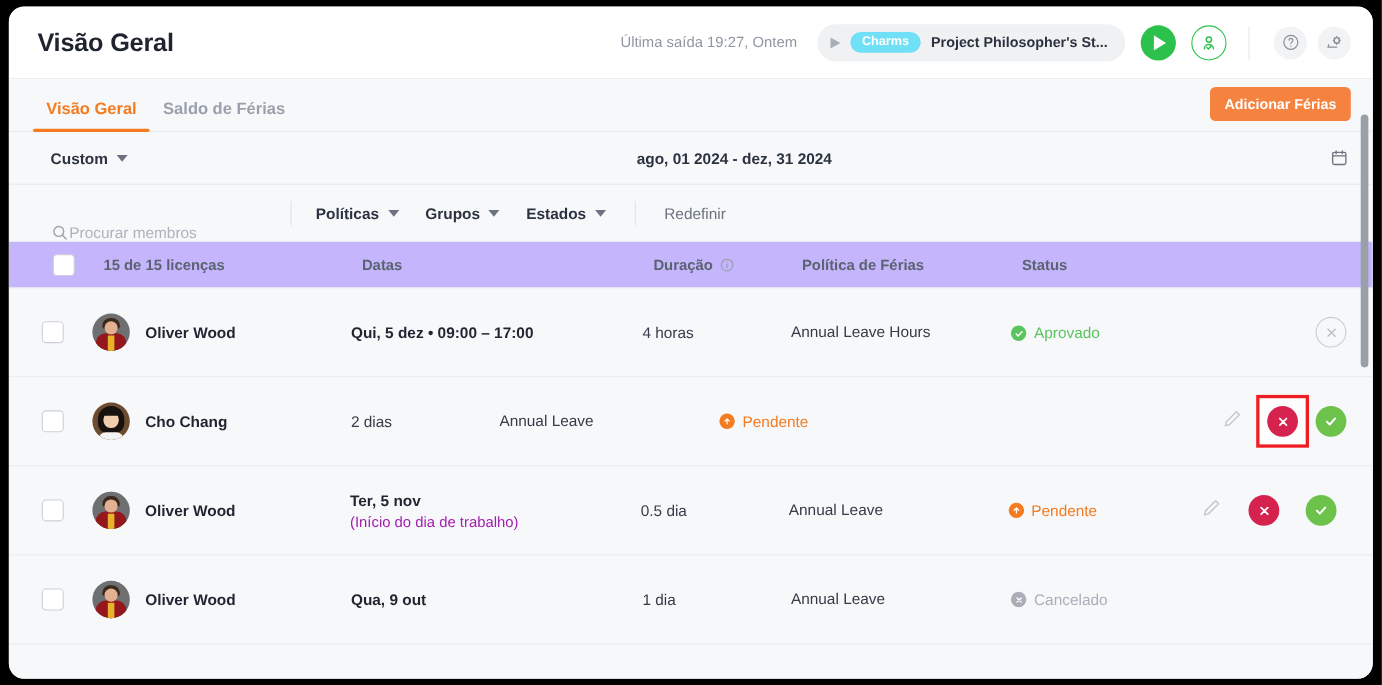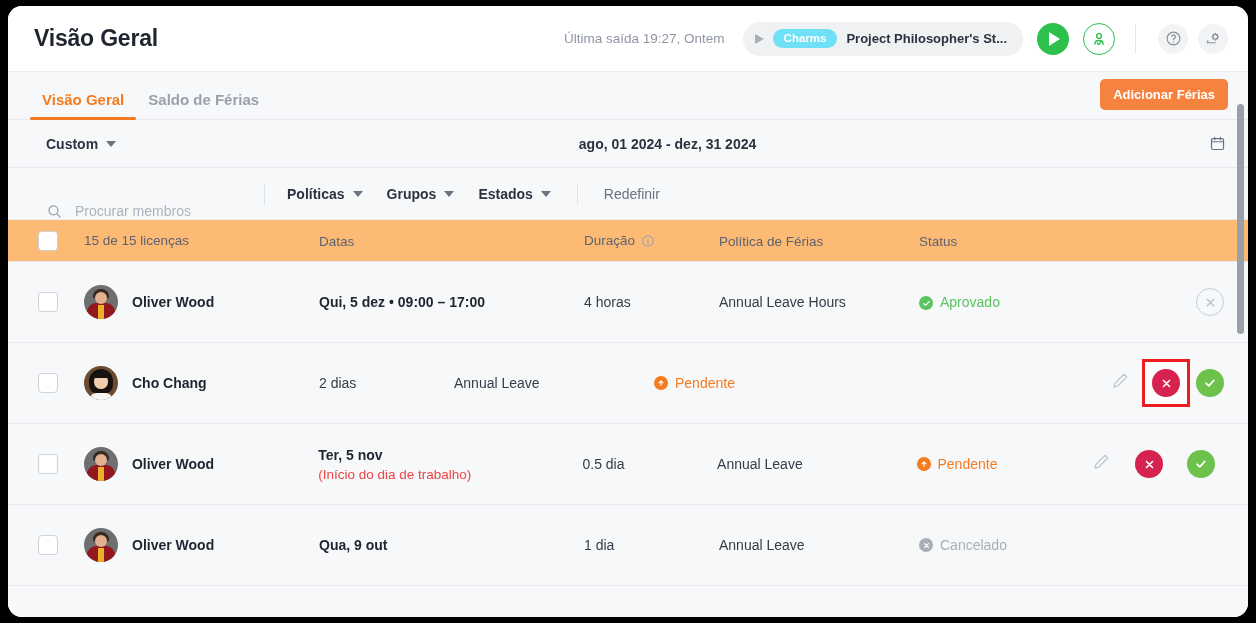--- a/index.html
+++ b/index.html
@@ -199,36 +199,37 @@
   .cal-icon { margin-left: 12px; display:flex; align-items:center; }
 
   .filterrow {
     height: 52px;
     min-height: 52px;
     display: flex;
     align-items: center;
     padding: 0 22px 0 38px;
     border-bottom: 1px solid #e7e9ec;
   }
-  .search-wrap { display: flex; align-items: center; gap: 12px; width: 210px; margin-top: 35px; }
+  .search-wrap { display: flex; align-items: center; gap: 0; width: 210px; margin-top: 35px; }
   .search-ph { font-size: 14px; color: #adb3bd; }
   .sep { width: 1px; height: 22px; background: #dfe2e7; margin: 0 22px 0 8px; }
   .fil { display: flex; align-items: center; gap: 8px; margin-right: 24px; }
   .fil span { font-size: 14px; color: #2b3240; font-weight: bold; }
   .reset { font-size: 14px; color: #6b7280; margin-left: 4px; }
 
   
   .thead {
     height: 42px;
     min-height: 42px;
     display: flex;
     align-items: center;
-    background: #fdba74;
+    background: #c4b5fd;
     border-bottom: 1px solid #e7e9ec;
-    padding: 0 0 0 30px;
+    padding: 0 0 0 40px;
+    font-weight: bold;
   }
   .th {
     font-size: 13.5px;
     color: #5c6370;
   }
   .cbx {
     width: 20px; height: 20px;
     border: 1.3px solid #ccd1d8;
     border-radius: 4px;
     background: #fff;
@@ -254,21 +255,21 @@
   .avatar {
     width: 34px; height: 34px;
     border-radius: 50%;
     flex-shrink: 0;
     overflow: hidden;
     position: relative;
   }
   .uname { font-size: 14px; font-weight: bold; color: #1f2430; }
   .cell  { font-size: 14px; color: #353b47; }
   .cell.b { font-weight: bold; color: #1f2430; }
-  .cell.sub { font-weight: normal; color: #ef4444; font-size: 13.5px; margin-top: 4px; }
+  .cell.sub { font-weight: normal; color: #a21caf; font-size: 13.5px; margin-top: 4px; }
 
   .status { display: flex; align-items: center; gap: 7px; font-size: 14px; }
   .status .dot { width: 14px; height: 14px; border-radius: 50%; flex-shrink: 0; display:flex; align-items:center; justify-content:center;}
   .st-appr { color: #5cc45f; align-items: flex-end; }
   .st-pend { color: #f47b20; }
   .st-canc { color: #a9aeb8; }
 
   .act-circ {
     width: 28px; height: 28px; border-radius: 50%;
     display: flex; align-items: center; justify-content: center;

